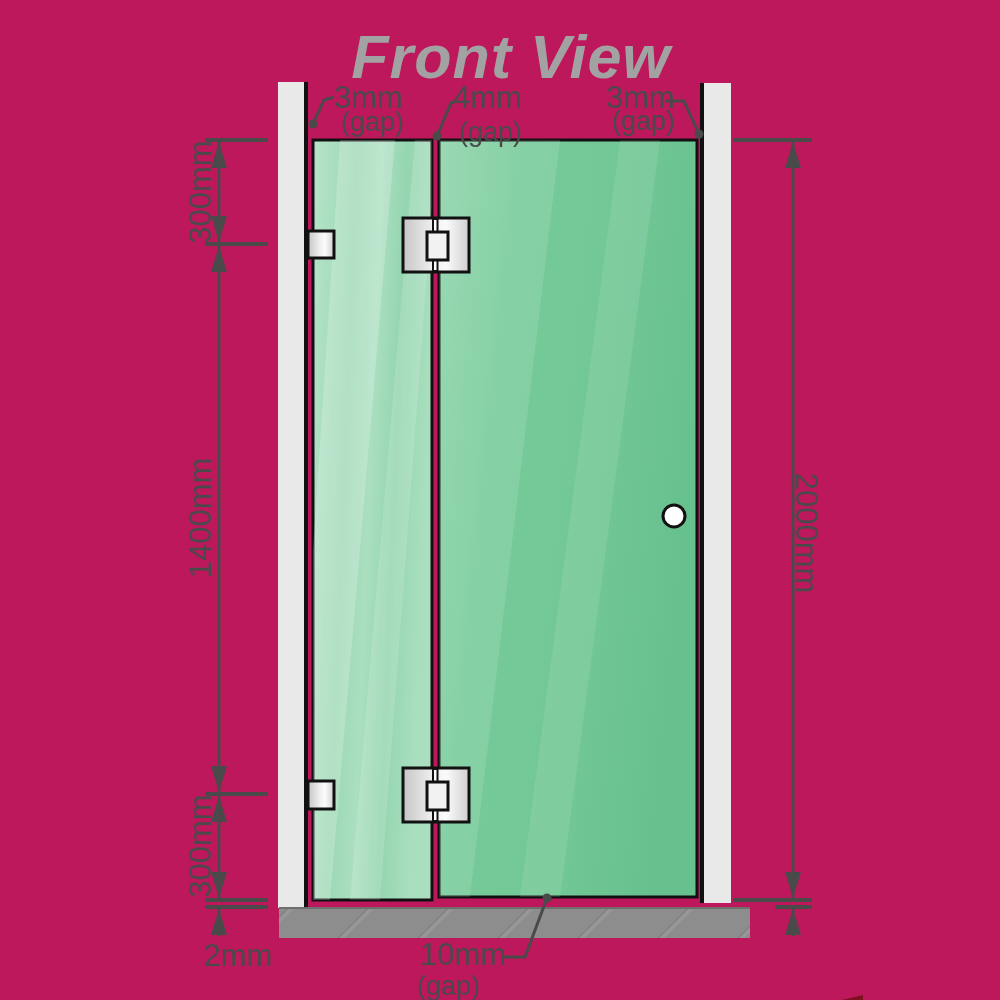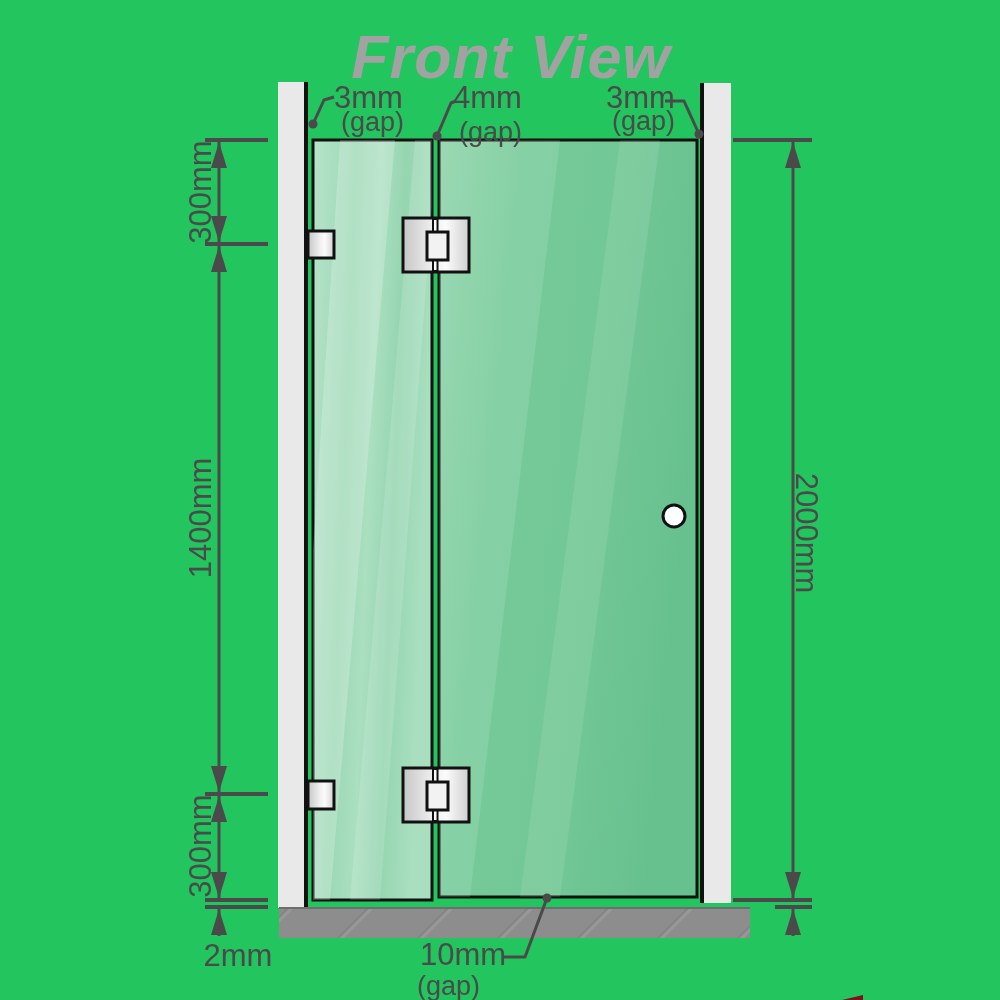--- a/index.html
+++ b/index.html
@@ -1,16 +1,16 @@
 <!DOCTYPE html>
 <html><head>
 <meta charset="utf-8">
 <style>
   html,body{margin:0;padding:0;background:#ffffff;}
-  .stage{position:relative;width:1000px;height:1000px;background:#22c55e;overflow:hidden;
+  .stage{position:relative;width:1000px;height:1000px;background:#be185d;overflow:hidden;
          font-family:"Liberation Sans", sans-serif;}
   svg{display:block;}
   .title-text{font-family:"Liberation Sans", sans-serif;font-size:61px;font-weight:bold;
               font-style:italic;letter-spacing:1px;}
   .dim-text{font-family:"Liberation Sans", sans-serif;font-size:31px;fill:#4a4a4a;}
   .gap-text{font-family:"Liberation Sans", sans-serif;font-size:27px;fill:#4a4a4a;}
   .dim-line{stroke:#4a4a4a;stroke-width:3;fill:none;}
   .dim-tick{stroke:#4a4a4a;stroke-width:4;fill:none;}
   .dim-arrow{fill:#4a4a4a;stroke:none;}
   .leader{stroke:#4a4a4a;stroke-width:3;fill:none;stroke-linejoin:round;}

